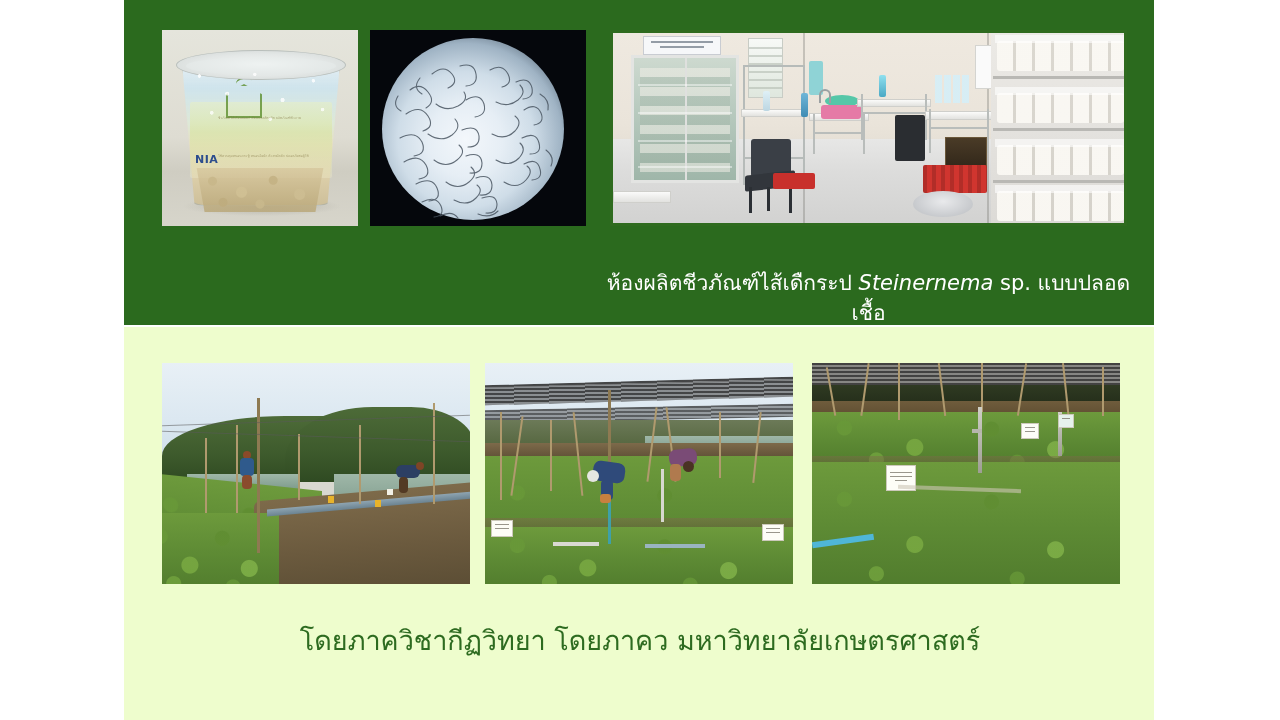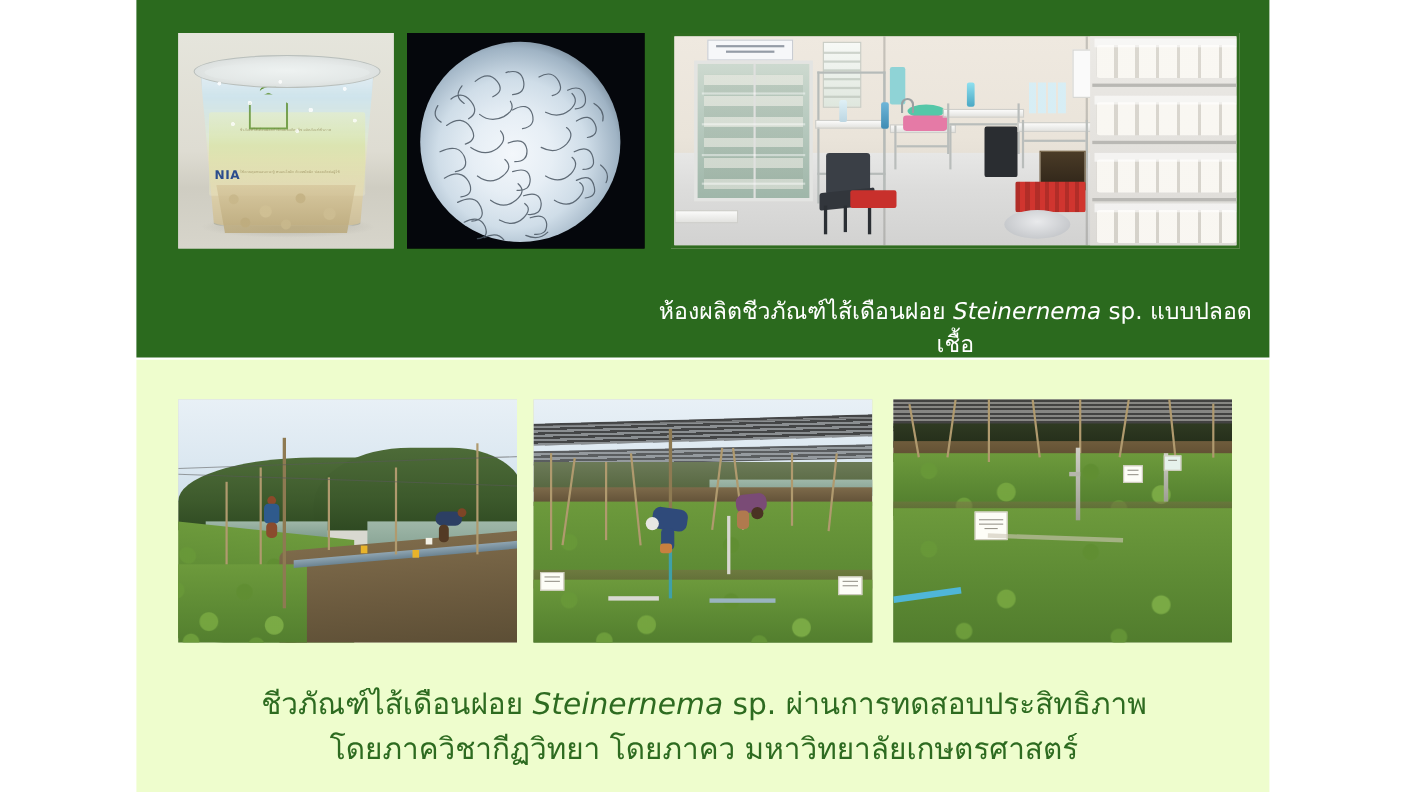--- a/index.html
+++ b/index.html
@@ -411,21 +411,21 @@
         <div class="lvl" style="top:152px;">
             <div class="trays"></div>
             <div class="cov"></div>
           </div>
       </div>
     </div>
   </div>
 
 
   <div class="cap-top right">
-    <span>ห้องผลิตชีวภัณฑ์ไส้เดือนฝอย </span><span class="sci">Steinernema</span><span> sp. แบบปลอดเชื้อ</span>
+    <span>ห้องผลิตชีวภัณฑ์ไส้เดืกระป </span><span class="sci">Steinernema</span><span> sp. แบบปลอดเชื้อ</span>
   </div>
 
   <div class="panel-bottom"></div>
 
   <div class="photo ph-f1">
     <div class="field">
       <div class="sky"></div>
       <div class="treeline" style="top:24%; height:30%; border-radius:40% 30% 0 0 / 60% 50% 0 0;"></div>
       <div class="treeline" style="left:40%; top:20%; width:62%; height:34%; border-radius:46% 34% 0 0 / 70% 56% 0 0;"></div>
       <div class="water" style="left:56%; top:50%; width:46%; height:16%;"></div>
@@ -546,17 +546,16 @@
       <div class="signcard" style="left:80%; top:23%; width:16px; height:14px; background:#e6f2ec;">
           <i></i>
         </div>
 
       <div style="position:absolute; left:0%; top:79%; width:20%; height:6px; background:#4fb6d8; transform:rotate(-8deg);"></div>
       <div style="position:absolute; left:28%; top:56%; width:40%; height:4px; background:#cdc7b6; opacity:.6; transform:rotate(2deg);"></div>
     </div>
   </div>
 
   <div class="cap-bottom">
-    <span class="line"><span>ชีวภัณฑ์ไส้เดือนฝอย </span><span class="sci">Steinernema</span><span> sp. ผ่านการทดสอบประสิทธิภาพ</span></span>
     <span class="line">โดยภาควิชากีฏวิทยา โดยภาคว มหาวิทยาลัยเกษตรศาสตร์</span>
   </div>
 
 </div>
 
 </body></html>

